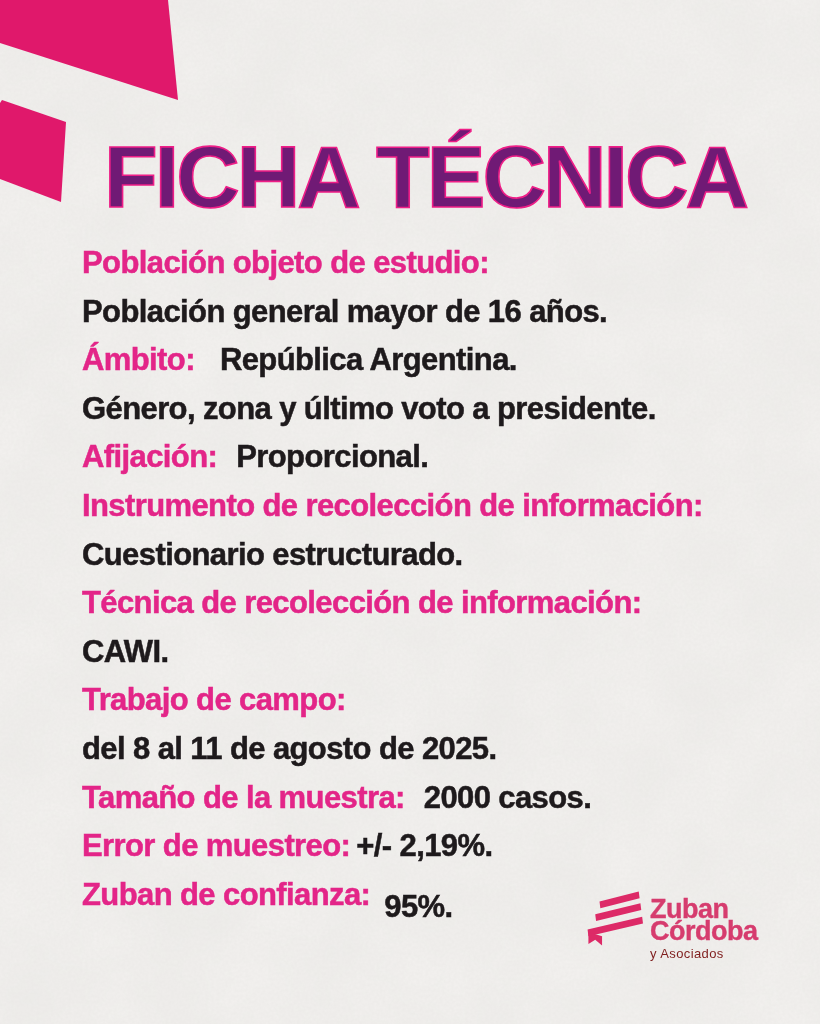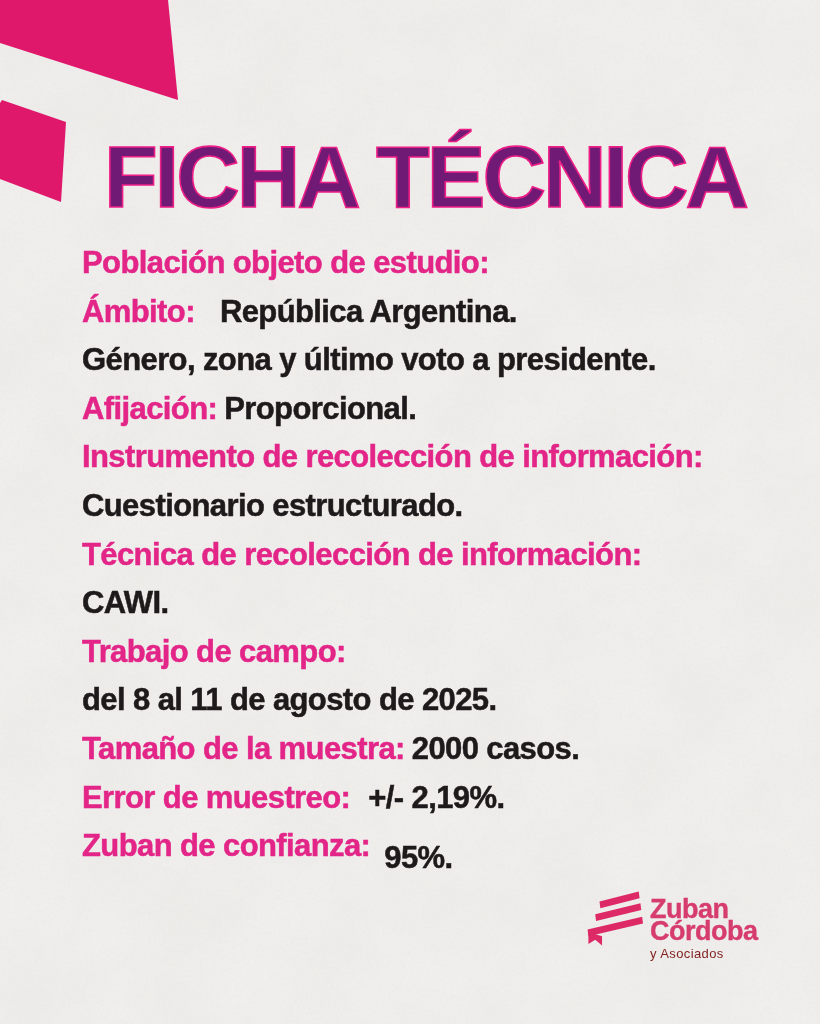--- a/index.html
+++ b/index.html
@@ -20,22 +20,22 @@
     color:#701a75;margin-left:16px; -webkit-text-stroke:1.6px #ee1e87;
   }
   .fields { position:absolute; top:245px; left:82px; width:730px; }
   .line { height:48.6px; display:flex; align-items:flex-start; white-space:nowrap; }
   .lbl, .val {
     font-size:31px; font-weight:700; letter-spacing:-0.6px;
     -webkit-text-stroke:0.5px currentColor;
   }
   .lbl { color:#e32588; }
   .val { color:#1e1a1c; }
-  .g2  { margin-left:7px; }
-  .g10 { margin-left:18px; }
+  .g2  { margin-left:19px; }
+  .g10 { margin-left:6px; }
   .g12 { margin-left:25px; }
   .g14 { margin-left:14px;margin-top:12px; }
   .brand { position:absolute; left:585px; top:888px; display:flex; align-items:flex-start;justify-content:space-between; }
   .brand-mark { display:block; }
   .brand-text { margin-left:7px; padding-top:10px; }
   .brand-name {
     font-size:27px; font-weight:700; line-height:22px;
     color:#d63c6e; letter-spacing:-0.5px; -webkit-text-stroke:0.4px #d63c6e;
   }
   .brand-sub { font-size:13px; font-weight:400; color:#7f1d1d; margin-top:4px; letter-spacing:0.4px; }
@@ -64,20 +64,23 @@
   <svg class="corner-mark" width="190" height="210" viewBox="0 0 190 210" aria-hidden="true">
     <polygon points="0,0 168,0 178,100 0,43" fill="#e0186b"></polygon>
     <polygon points="2,100 66,122 61,202 0,179 0,103" fill="#e0186b"></polygon>
   </svg>
 
   <h1 class="title">FICHA TÉCNICA</h1>
 
   <div class="fields">
     <div class="line">
       <span class="lbl">Población objeto de estudio:</span>
+    </div>
+    <div class="line">
+      <span class="val">Población general mayor de 16 años.</span>
     </div>
     <div class="line">
       <span class="lbl">Ámbito:</span>
       <span class="val g12">República Argentina.</span>
     </div>
     <div class="line">
       <span class="val">Género, zona y último voto a presidente.</span>
     </div>
     <div class="line">
       <span class="lbl">Afijación:</span>

